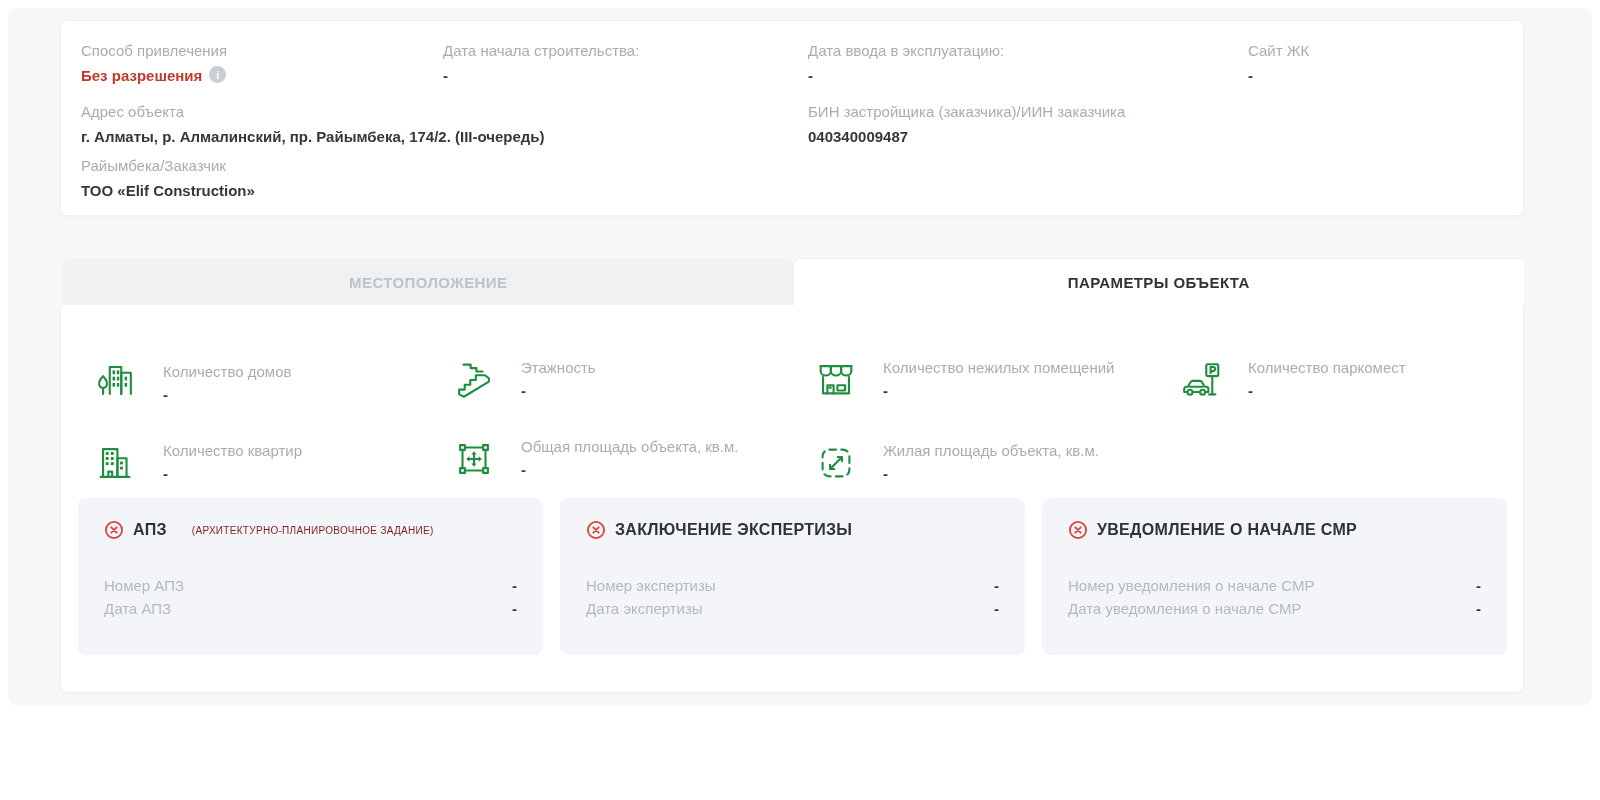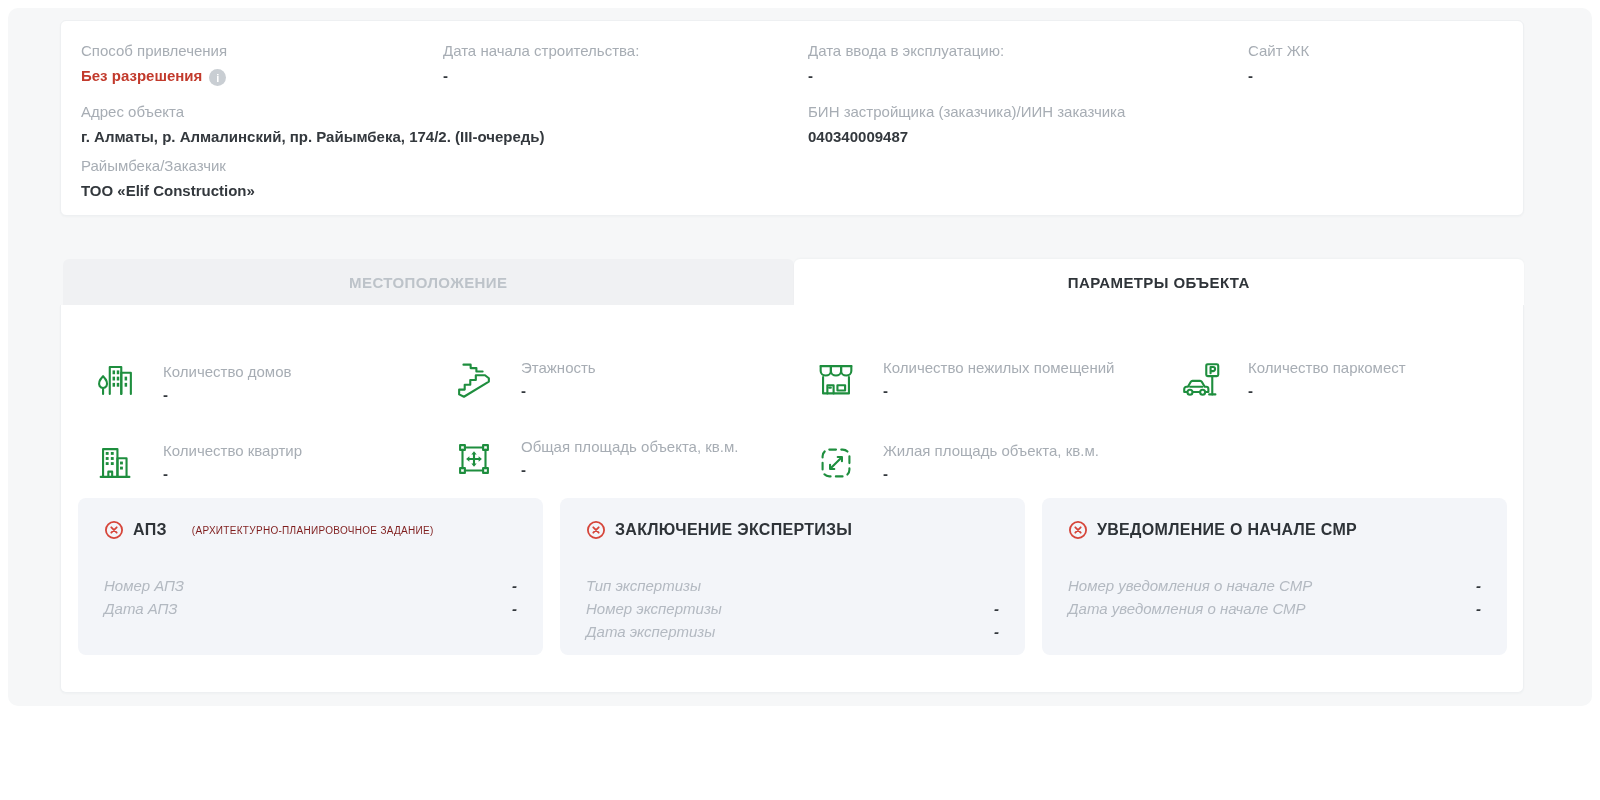--- a/index.html
+++ b/index.html
@@ -10,21 +10,21 @@
   .page-bg { position:absolute; left:8px; top:8px; width:1584px; height:698px;
     background:#f6f7f8; border-radius:10px; }
 
   
   .info-card { position:absolute; left:60px; top:20px; width:1464px; height:196px;
     background:#ffffff; border:1px solid #eef0f2; border-radius:6px;
     box-shadow:0 1px 2px rgba(40,50,60,.03); }
   .field { position:absolute; }
   .field .flabel { font-size:15px; color:#a7adb4; line-height:20px; }
   .field .fvalue { font-size:15px; font-weight:700; color:#33383d; margin-top:5px;
-    line-height:20px; display:flex; align-items:flex-end; gap:7px; }
+    line-height:20px; display:flex; align-items:flex-start; gap:7px; }
   .fvalue.red { color:#c23a2c; }
   .f-method { left:20px; top:20px; }
   .f-start  { left:382px; top:20px; }
   .f-commission { left:747px; top:20px; }
   .f-site   { left:1187px; top:20px; }
   .f-address{ left:20px; top:81px; }
   .f-bin    { left:747px; top:81px; }
   .f-developer { left:20px; top:135px; }
 
   .info-dot { display:inline-flex; width:17px; height:17px; border-radius:50%;
@@ -59,21 +59,21 @@
   .p6 { left:390px;  top:131px; }
   .p7 { left:752px;  top:135px; }
 
   
   .doc-cards { position:absolute; left:17px; top:193px; display:flex; gap:17px; }
   .doc-card { width:465px; height:157px; background:#f3f5f9; border-radius:8px;
     padding:22px 26px;text-align:right; }
   .doc-head { display:flex; align-items:center; gap:9px; }
   .doc-title { font-size:16px; font-weight:700; color:#2e3338; letter-spacing:.3px; }
   .doc-sub { font-size:10px; color:#7f1d1d; letter-spacing:.3px;margin-left:16px; }
-  .doc-rows { margin-top:34px;font-style:italic; }
+  .doc-rows { margin-top:34px; }
   .doc-row { display:flex; justify-content:space-between; font-size:15px;
     line-height:23px; }
   .doc-row .dlabel { color:#b3b9c1; }
   .doc-row .dvalue { color:#33383d; font-weight:700; }
   .x-icon { width:20px; height:20px; flex:none; }
 </style>
 </head>
 <body>
 
 <div class="page-bg"></div>
@@ -282,24 +282,20 @@
       <div class="doc-card">
         <div class="doc-head">
           <svg class="x-icon" viewBox="0 0 20 20" fill="none" stroke="#d6453a" stroke-width="1.8" stroke-linecap="round">
             <circle cx="10" cy="10" r="8.1"></circle>
             <path d="M7.3 7.3 L12.7 12.7 M12.7 7.3 L7.3 12.7"></path>
           </svg>
           <span class="doc-title">ЗАКЛЮЧЕНИЕ ЭКСПЕРТИЗЫ</span>
         </div>
         <div class="doc-rows">
           <div class="doc-row">
-            <span class="dlabel">Тип экспертизы</span>
-            <span class="dvalue"></span>
-          </div>
-          <div class="doc-row">
             <span class="dlabel">Номер экспертизы</span>
             <span class="dvalue">-</span>
           </div>
           <div class="doc-row">
             <span class="dlabel">Дата экспертизы</span>
             <span class="dvalue">-</span>
           </div>
         </div>
       </div>
 

